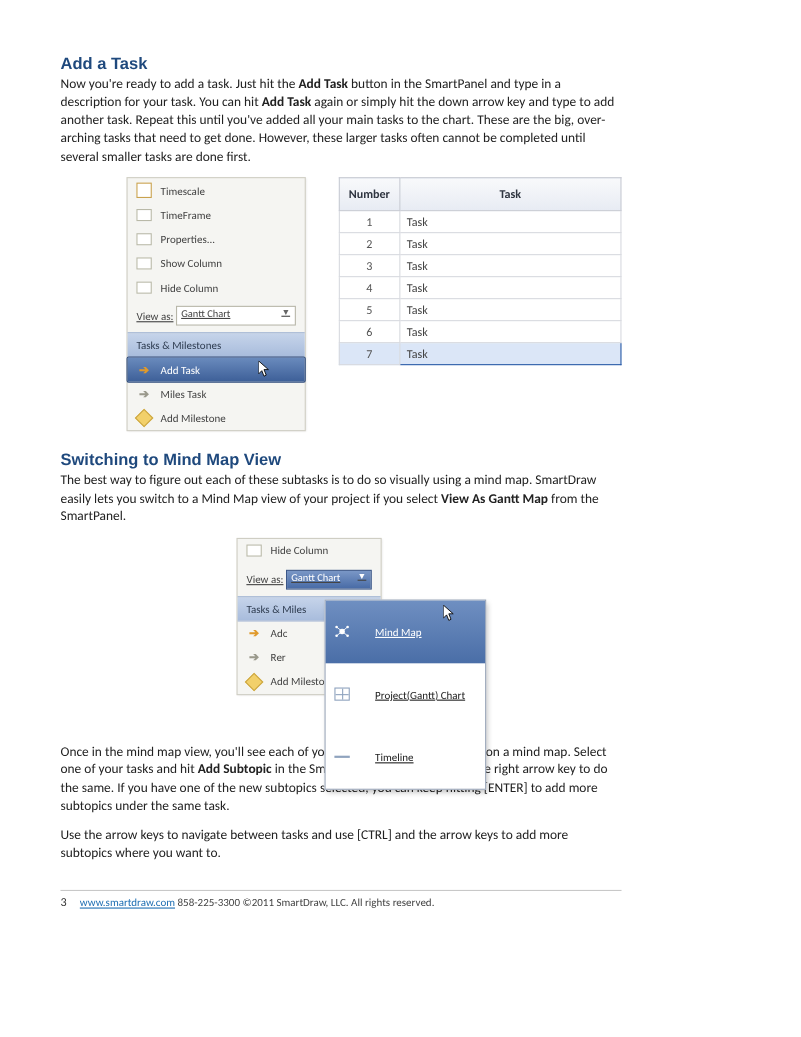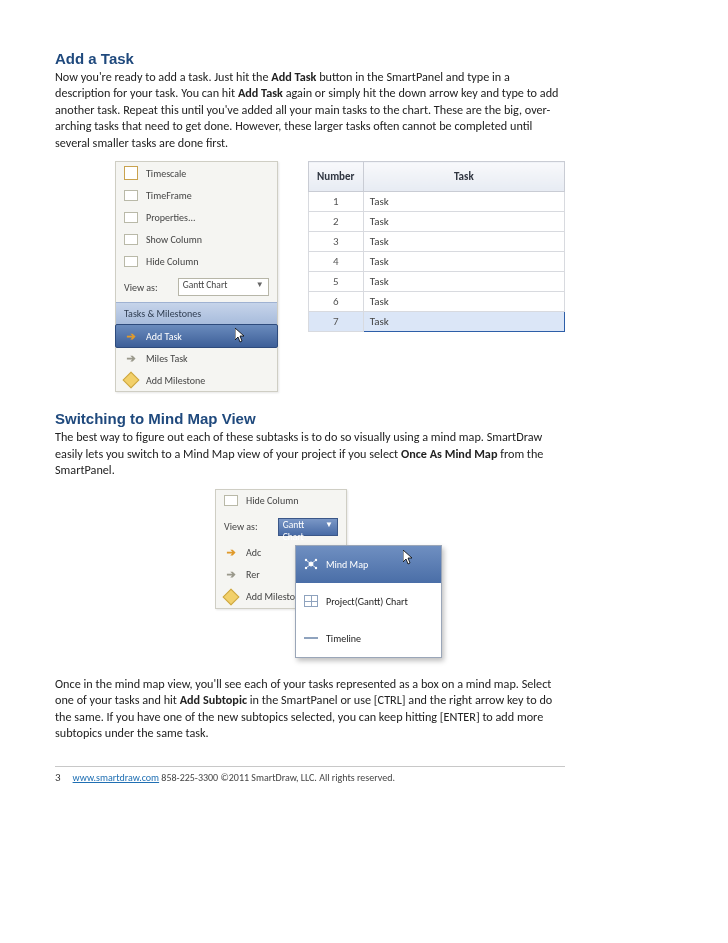--- a/index.html
+++ b/index.html
@@ -64,21 +64,21 @@
   .dim { color:#9a998c; }
   .panel-band {
     background: linear-gradient(#c6d4ea, #a8bcdc);
     color: #2f3d51;
     padding: 4px 8px;
     font-size: 10px;
     border-top: 1px solid #9fb2d2;
     border-bottom: 1px solid #9fb2d2;
   }
   .viewas-row {
-    display:flex; align-items:center; padding:6px 8px; gap:20px; font-size:10px;
+    display:flex; align-items:center; padding:6px 8px; gap:2px; font-size:10px;text-decoration:underline;
   }
   .combo {
     flex:1;
     border: 1px solid #b7b6a8;
     background:#fff;
     height:16px; font-size:9.5px;
     display:flex; align-items:flex-start; justify-content:space-between;
     padding: 0 4px;
   }
   .combo .caret { font-size:8px; color:#666;}
@@ -115,21 +115,21 @@
   
   .dropdown {
     position:absolute;
     background:#fff;
     border:1px solid #9aa6b8;
     box-shadow: 2px 3px 5px rgba(0,0,0,0.25);
     width: 145px;
     font-size:10px;
     z-index: 5;
   }
-  .dd-item{ display:flex; align-items:center; gap:8px; padding:12px 8px;}
+  .dd-item{ display:flex; align-items:center; gap:23px; padding:22px 8px;text-decoration:underline;}
   .dd-item.sel{ background:linear-gradient(#6f8fc1,#4a6ea7); color:#fff;}
   .dd-ico{ width:14px; height:12px; display:inline-flex; align-items:center; justify-content:center;}
   .dd-grid{ border:1px solid #8fa3be; width:12px; height:10px; background:
         linear-gradient(#8fa3be,#8fa3be) 50% 0/1px 100% no-repeat,
         linear-gradient(#8fa3be,#8fa3be) 0 50%/100% 1px no-repeat, #fff;}
   .dd-line{ width:14px; height:2px; background:#8fa3be; }
   .rel-wrap{ position:relative; width: 260px; height: 175px; }
   .screenshot2 { margin: 8px 0 12px 160px;}
   
   .footer-rule{ border-top:1px solid #c8c8c8; margin-top:24px; padding-top:4px;}
@@ -245,39 +245,40 @@
       <tr class="sel">
             <td class="num">7</td>
             <td>Task</td>
           </tr>
     </tbody>
       </table>
   </div>
 
   <h2 class="section-heading">Switching to Mind Map View</h2>
   <p class="body">
-    <span>The best way to figure out each of these subtasks is to do so visually using a mind map. SmartDraw easily lets you switch to a Mind Map view of your project if you select </span><b>Once As Mind Map</b><span> from the SmartPanel.</span>
+    <span>The best way to figure out each of these subtasks is to do so visually using a mind map. SmartDraw easily lets you switch to a Mind Map view of your project if you select </span><b>View As Gantt Map</b><span> from the SmartPanel.</span>
   </p>
 
   <div class="screenshot2">
     <div class="rel-wrap">
       <div class="panel" style="width:130px; position:absolute; left:0; top:0;">
         <div class="panel-row">
             <span class="ico">
               <span class="ico-frame"></span>
             </span>
             <span>Hide Column</span>
           </div>
         <div class="viewas-row">
           <span>View as:</span>
           <div class="combo active">
             <span>Gantt Chart</span>
             <span class="caret" style="color:#fff">▼</span>
           </div>
         </div>
+        <div class="panel-band">Tasks &amp; Miles</div>
         <div class="panel-row">
             <span class="ico ico-arrow">➔</span>
             <span>Adc</span>
           </div>
         <div class="panel-row">
             <span class="ico ico-arrow dim">➔</span>
             <span>Rer</span>
           </div>
         <div class="panel-row">
             <span class="ico">
@@ -318,20 +319,21 @@
             </span>
           <span>Timeline</span>
         </div>
       </div>
     </div>
   </div>
 
   <p class="body">
     <span>Once in the mind map view, you'll see each of your tasks represented as a box on a mind map. Select one of your tasks and hit </span><b>Add Subtopic</b><span> in the SmartPanel or use [CTRL] and the right arrow key to do the same.  If you have one of the new subtopics selected, you can keep hitting [ENTER] to add more subtopics under the same task.</span>
   </p>
+  <p class="body">Use the arrow keys to navigate between tasks and use [CTRL] and the arrow keys to add more subtopics where you want to.</p>
 
   <div class="footer-rule"></div>
   <div class="footer">
     <span class="pg">3</span>
     <span>
       <a>www.smartdraw.com</a><span> 858-225-3300 ©2011 SmartDraw, LLC. All rights reserved.</span>
     </span>
   </div>
 
 </div>

